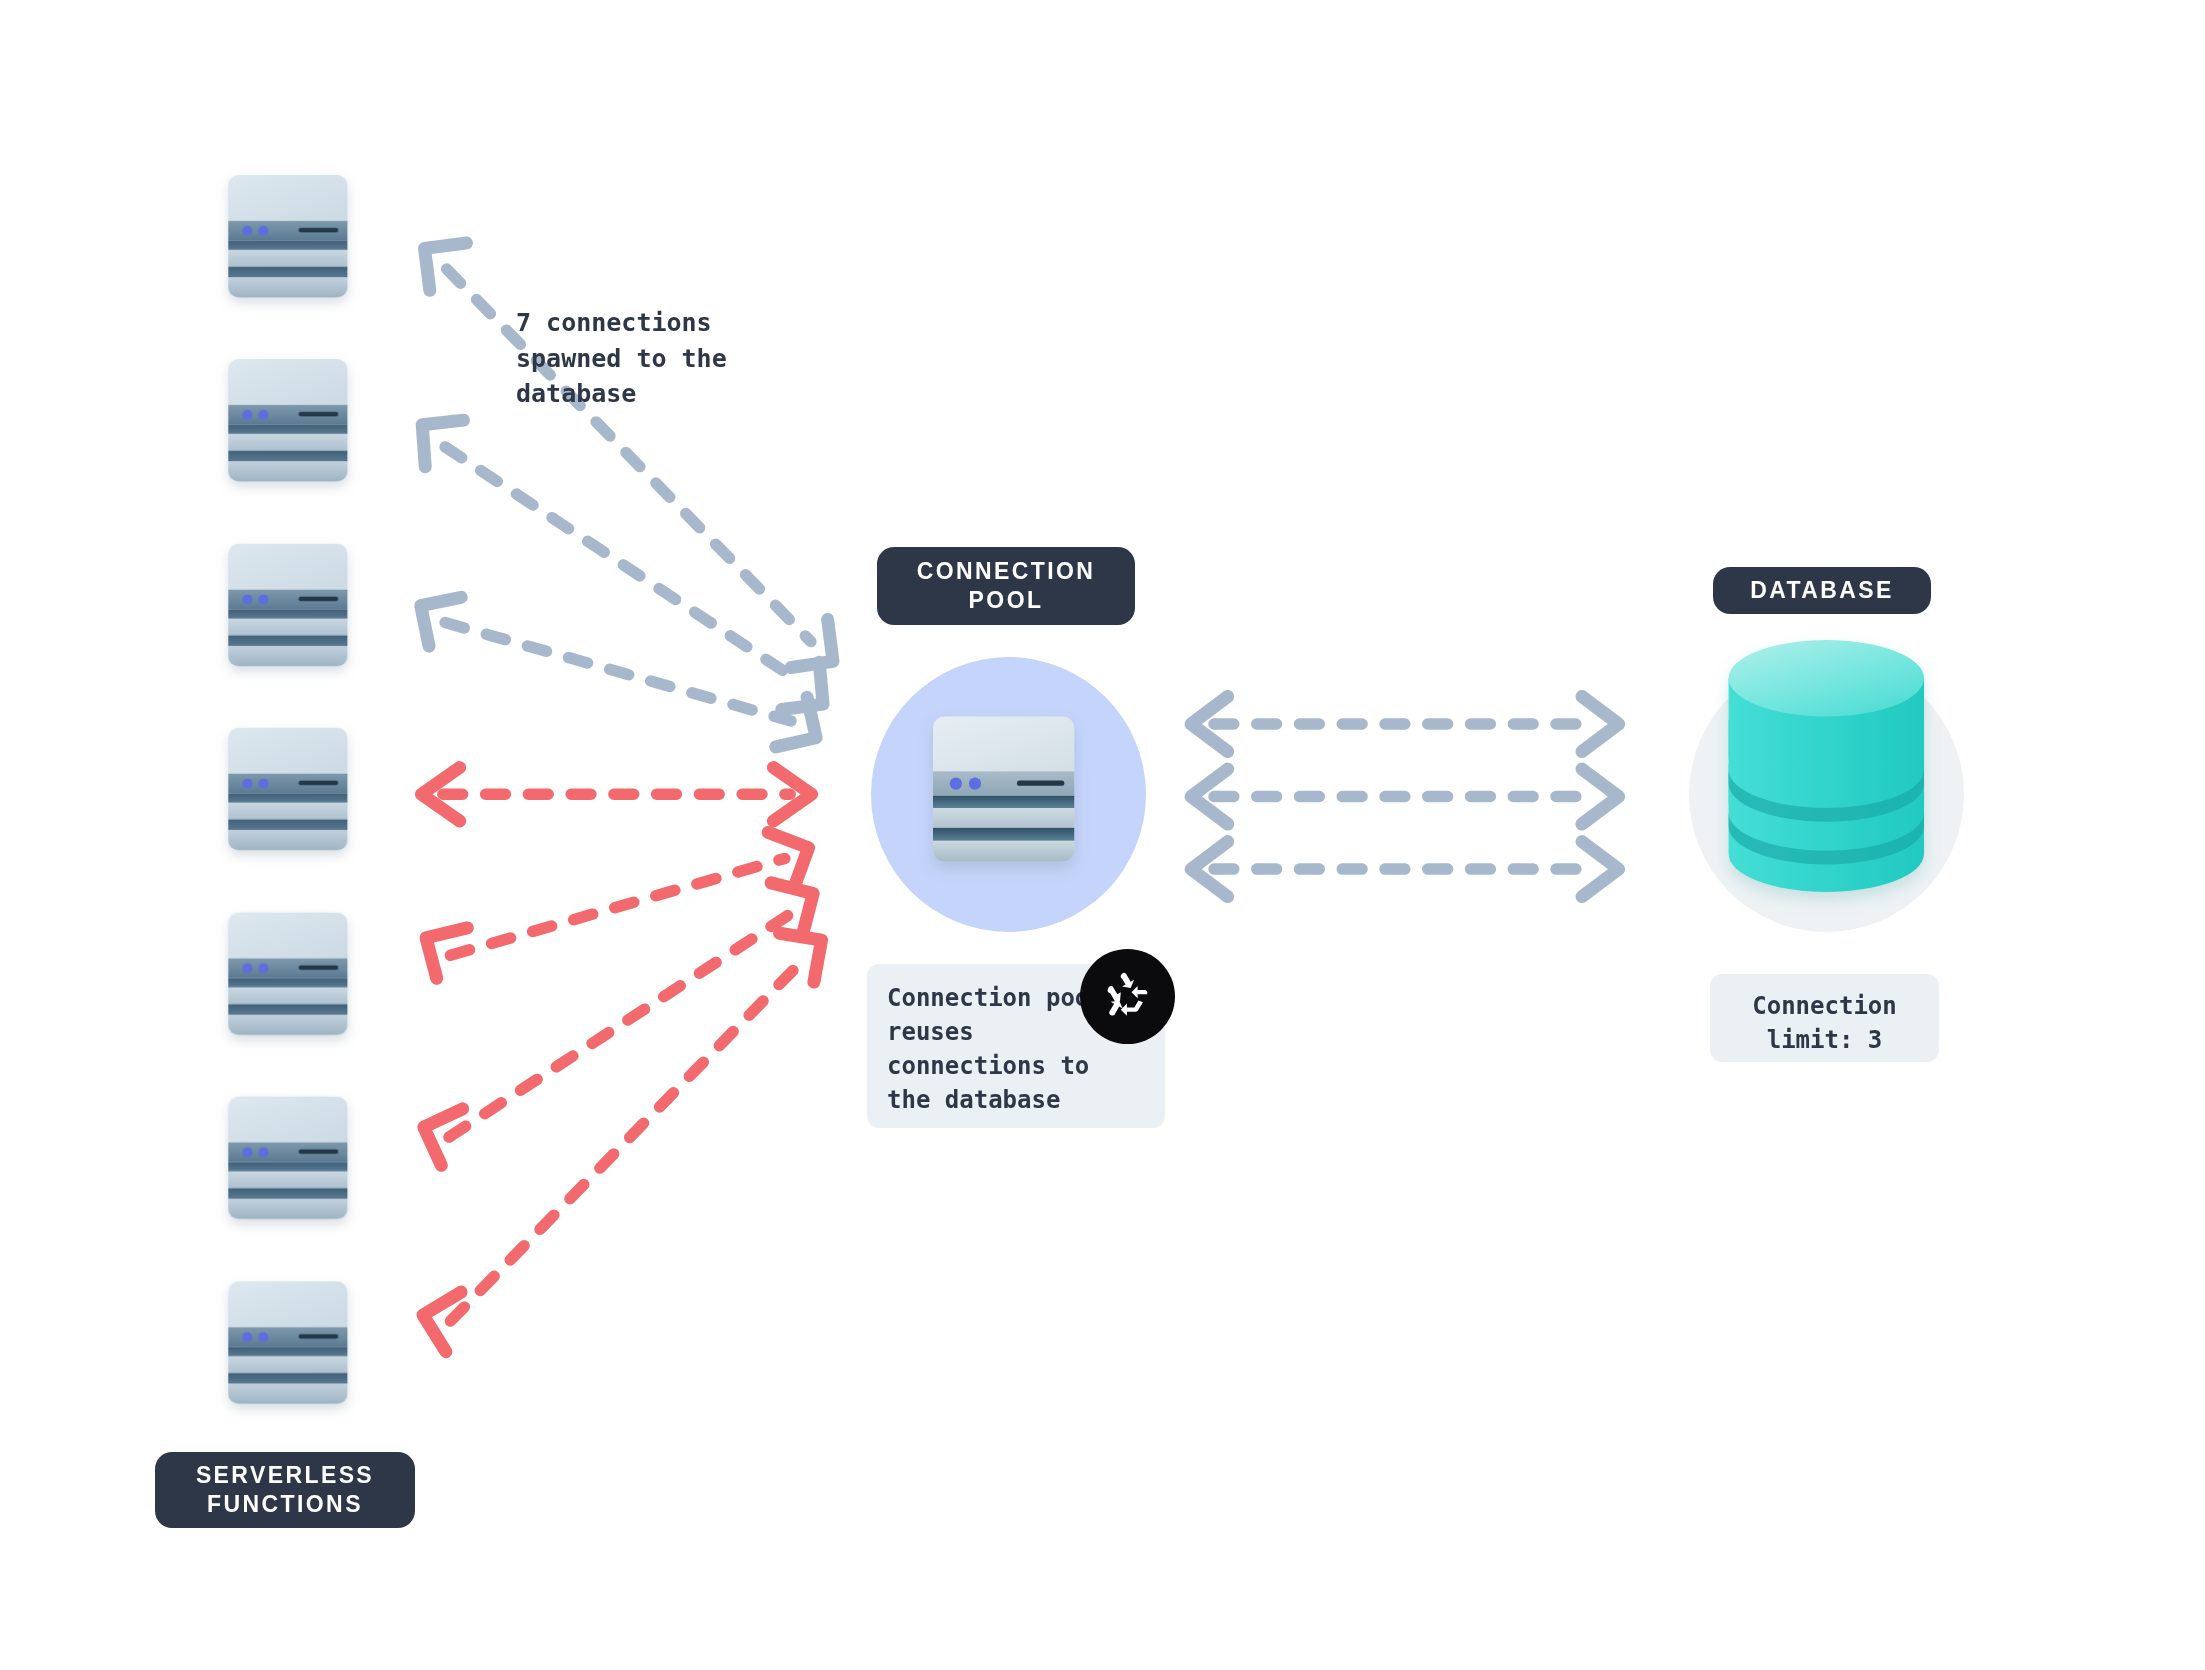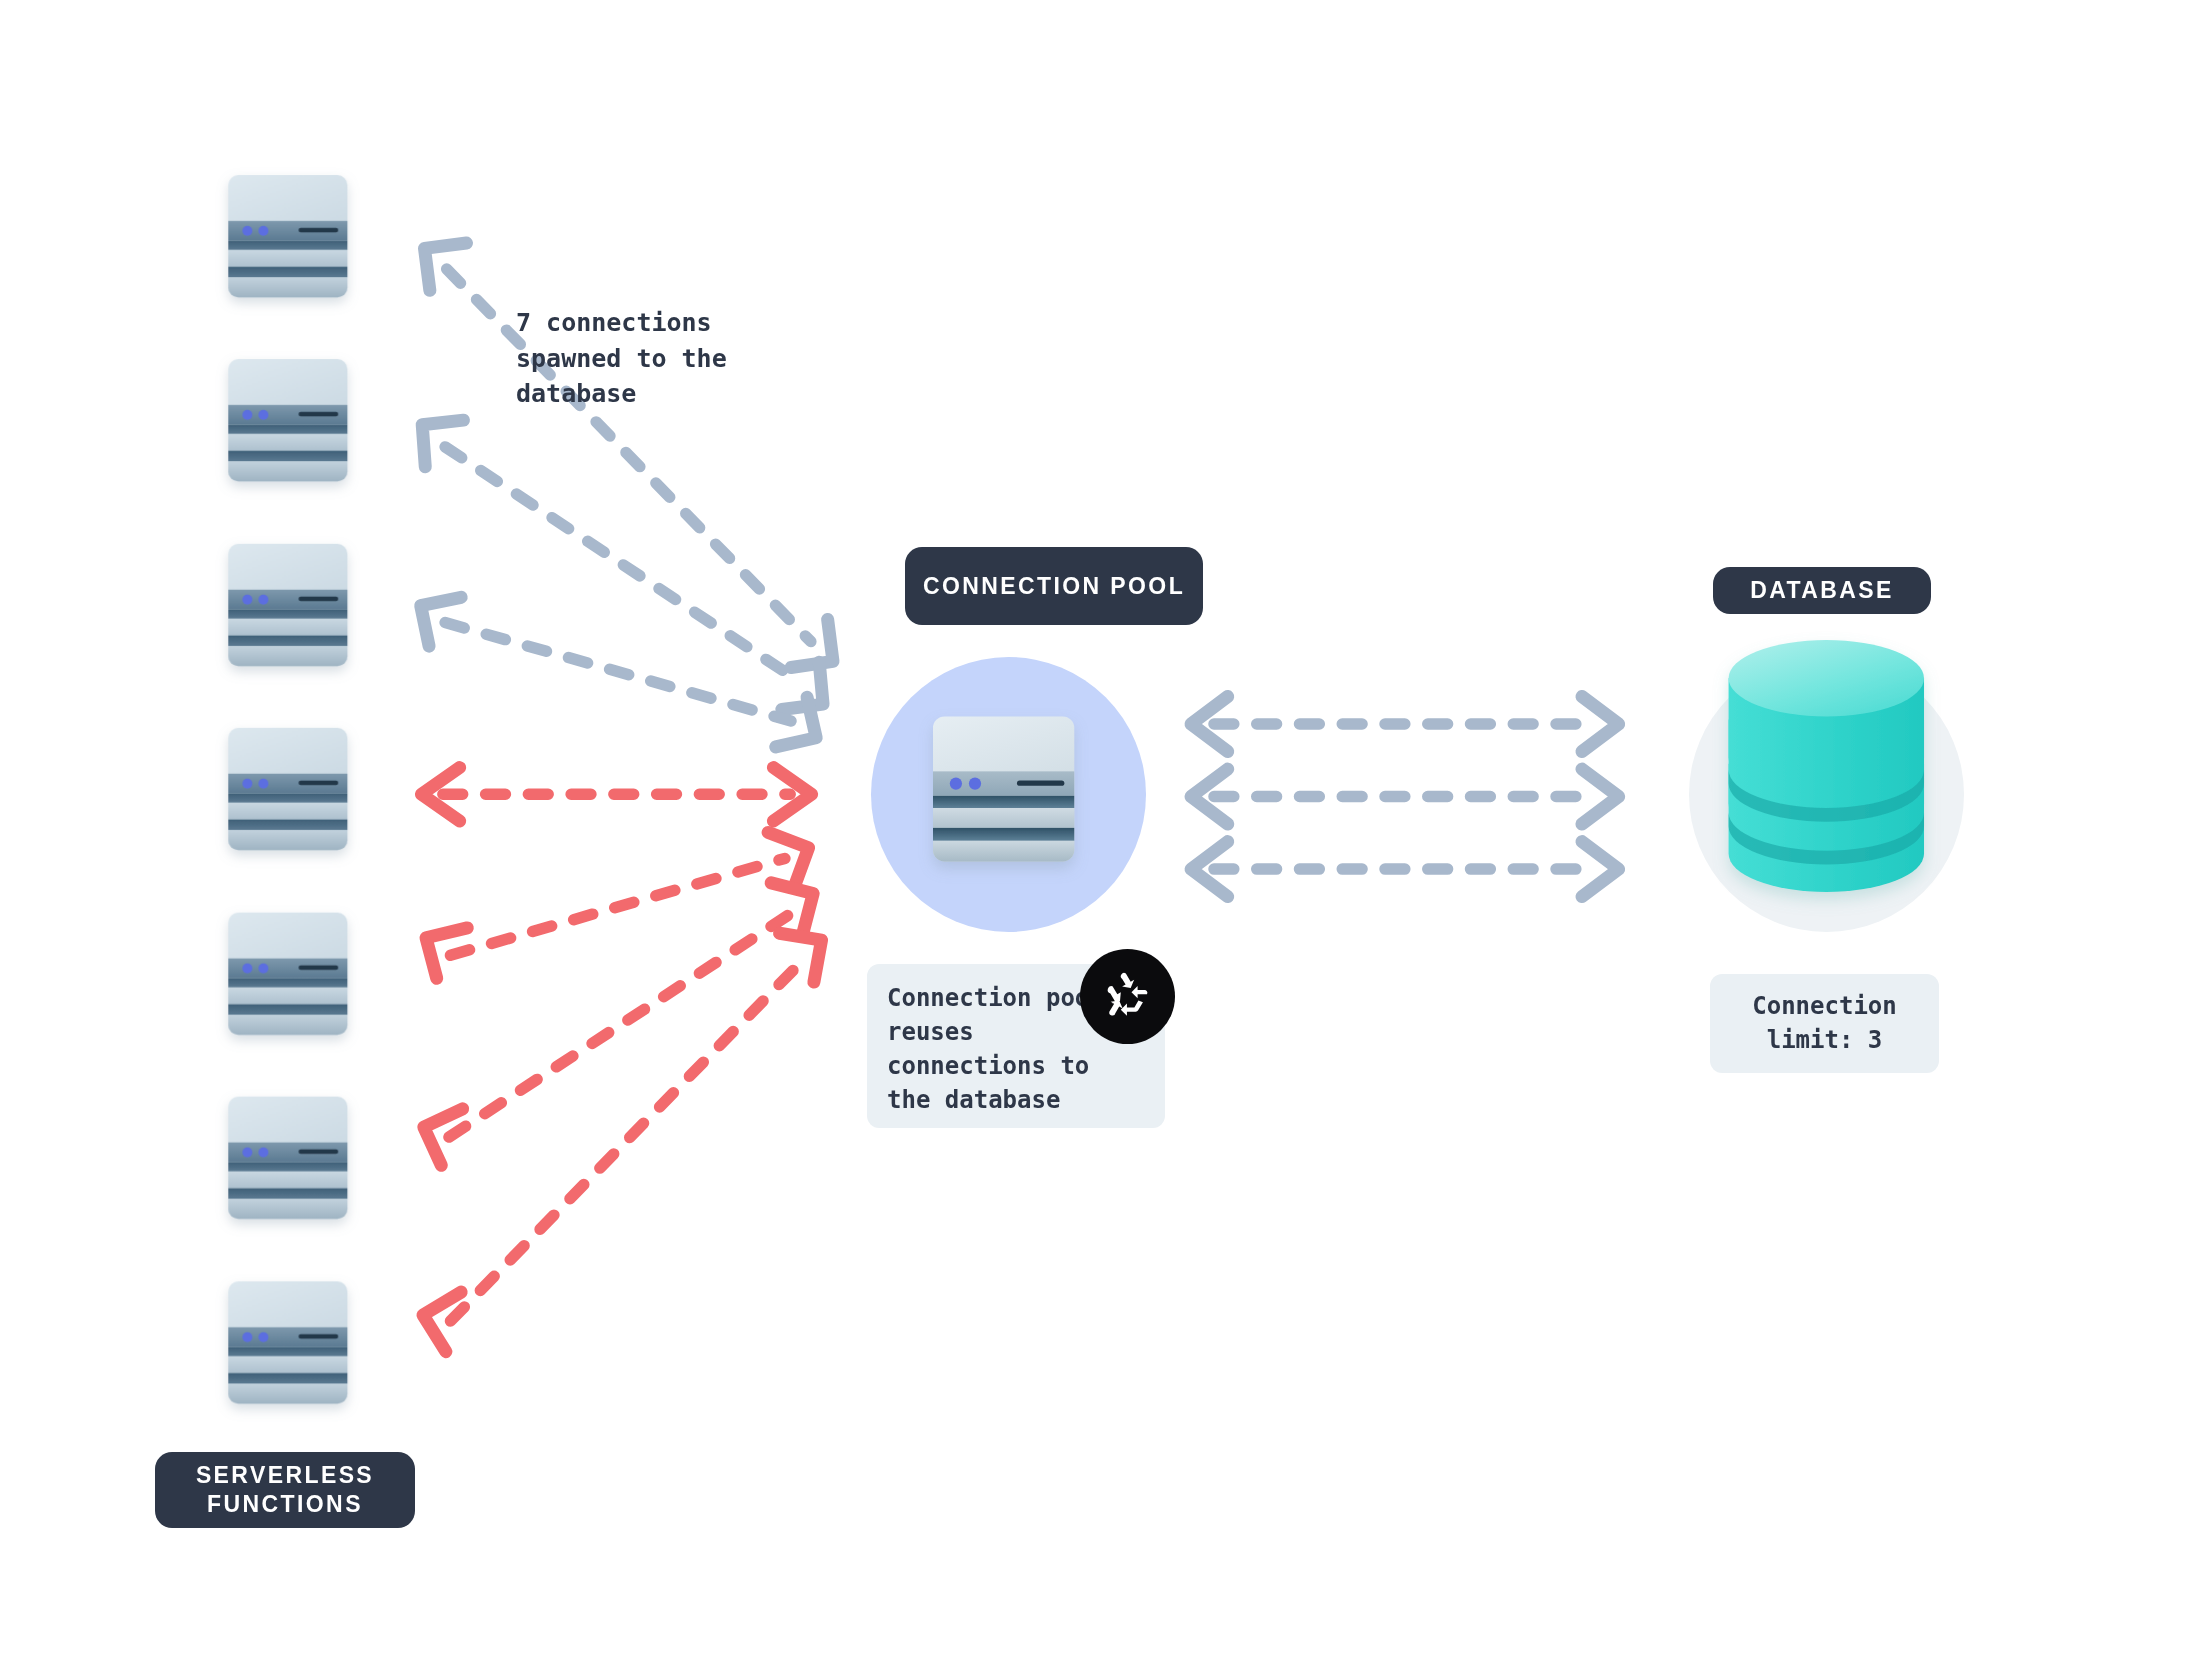--- a/index.html
+++ b/index.html
@@ -10,33 +10,33 @@
   #stage{position:absolute;left:0;top:0;width:2205px;height:1671px;}
 
   
   .badge{
     position:absolute;background:#2e3748;color:#ffffff;border-radius:17px;
     font-family:"Liberation Sans", sans-serif;font-weight:700;
     letter-spacing:2.4px;text-align:center;
     display:flex;align-items:center;justify-content:center;
     box-sizing:border-box;line-height:1.25;
   }
-  #badge-pool{left:877px;top:547px;width:298px;height:78px;font-size:23px;margin-left:28px;}
+  #badge-pool{left:877px;top:547px;width:258px;height:78px;font-size:23px;}
   #badge-db{left:1713px;top:567px;width:218px;height:47px;font-size:23px;}
   #badge-sls{left:155px;top:1452px;width:260px;height:76px;font-size:23px;}
 
   
   .note{
     position:absolute;background:#eaf0f4;border-radius:12.2px;
     color:#2e3748;font-family:"DejaVu Sans Mono", monospace;
     font-weight:700;font-size:24px;line-height:1.42;
     box-sizing:border-box;
   }
   #note-pool{left:867px;top:964px;width:298px;height:164px;padding:17px 20px;text-align:left;}
-  #note-db{left:1710px;top:974px;width:229px;height:99px;padding:15.3px 7.6px;text-align:center;}
+  #note-db{left:1710px;top:974px;width:229px;height:88px;padding:15.3px 7.6px;text-align:center;}
 
   
   #label-spawn{
     position:absolute;left:516px;top:305px;width:290px;
     color:#2e3748;font-family:"DejaVu Sans Mono", monospace;
     font-weight:700;font-size:25px;line-height:1.42;white-space:pre-line;
   }
 
   
   .circle{position:absolute;border-radius:50%;}

